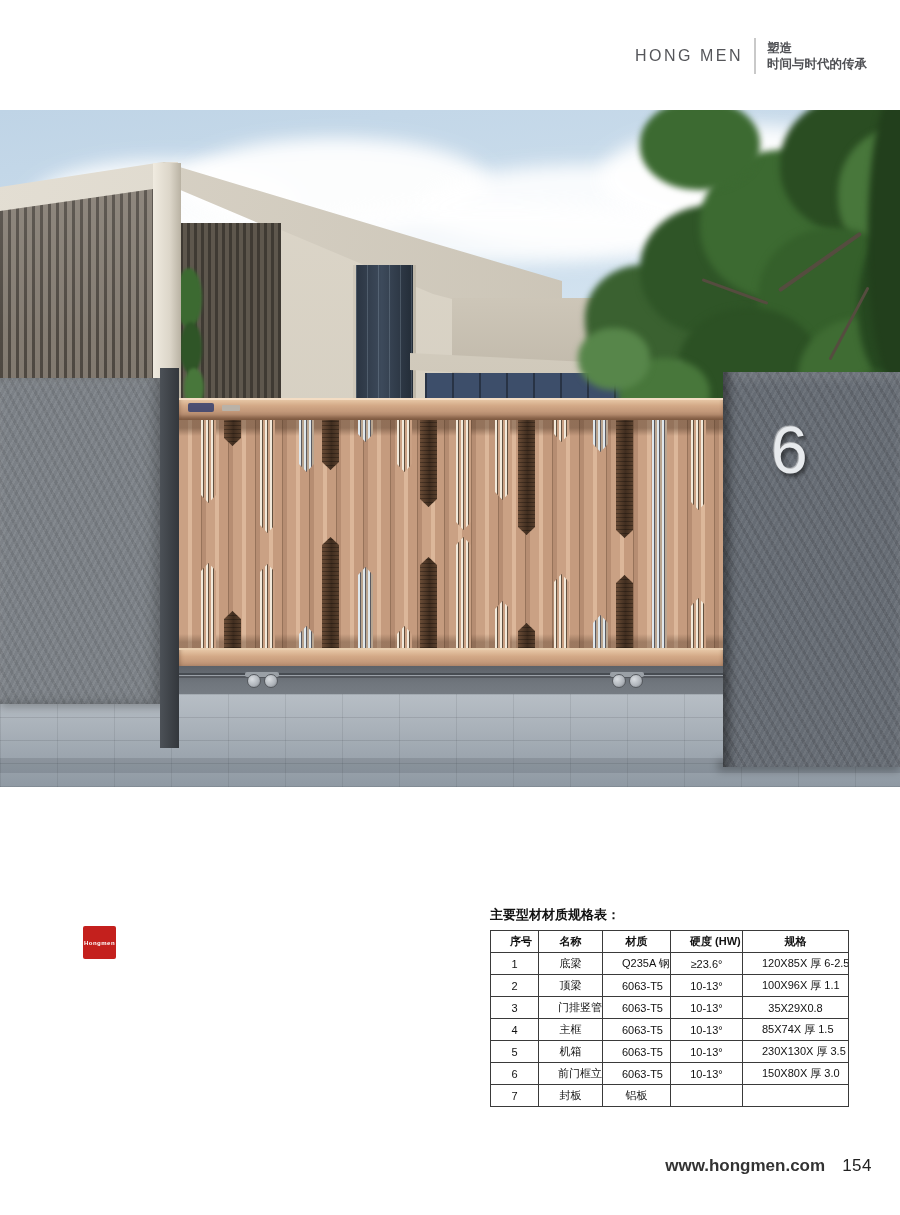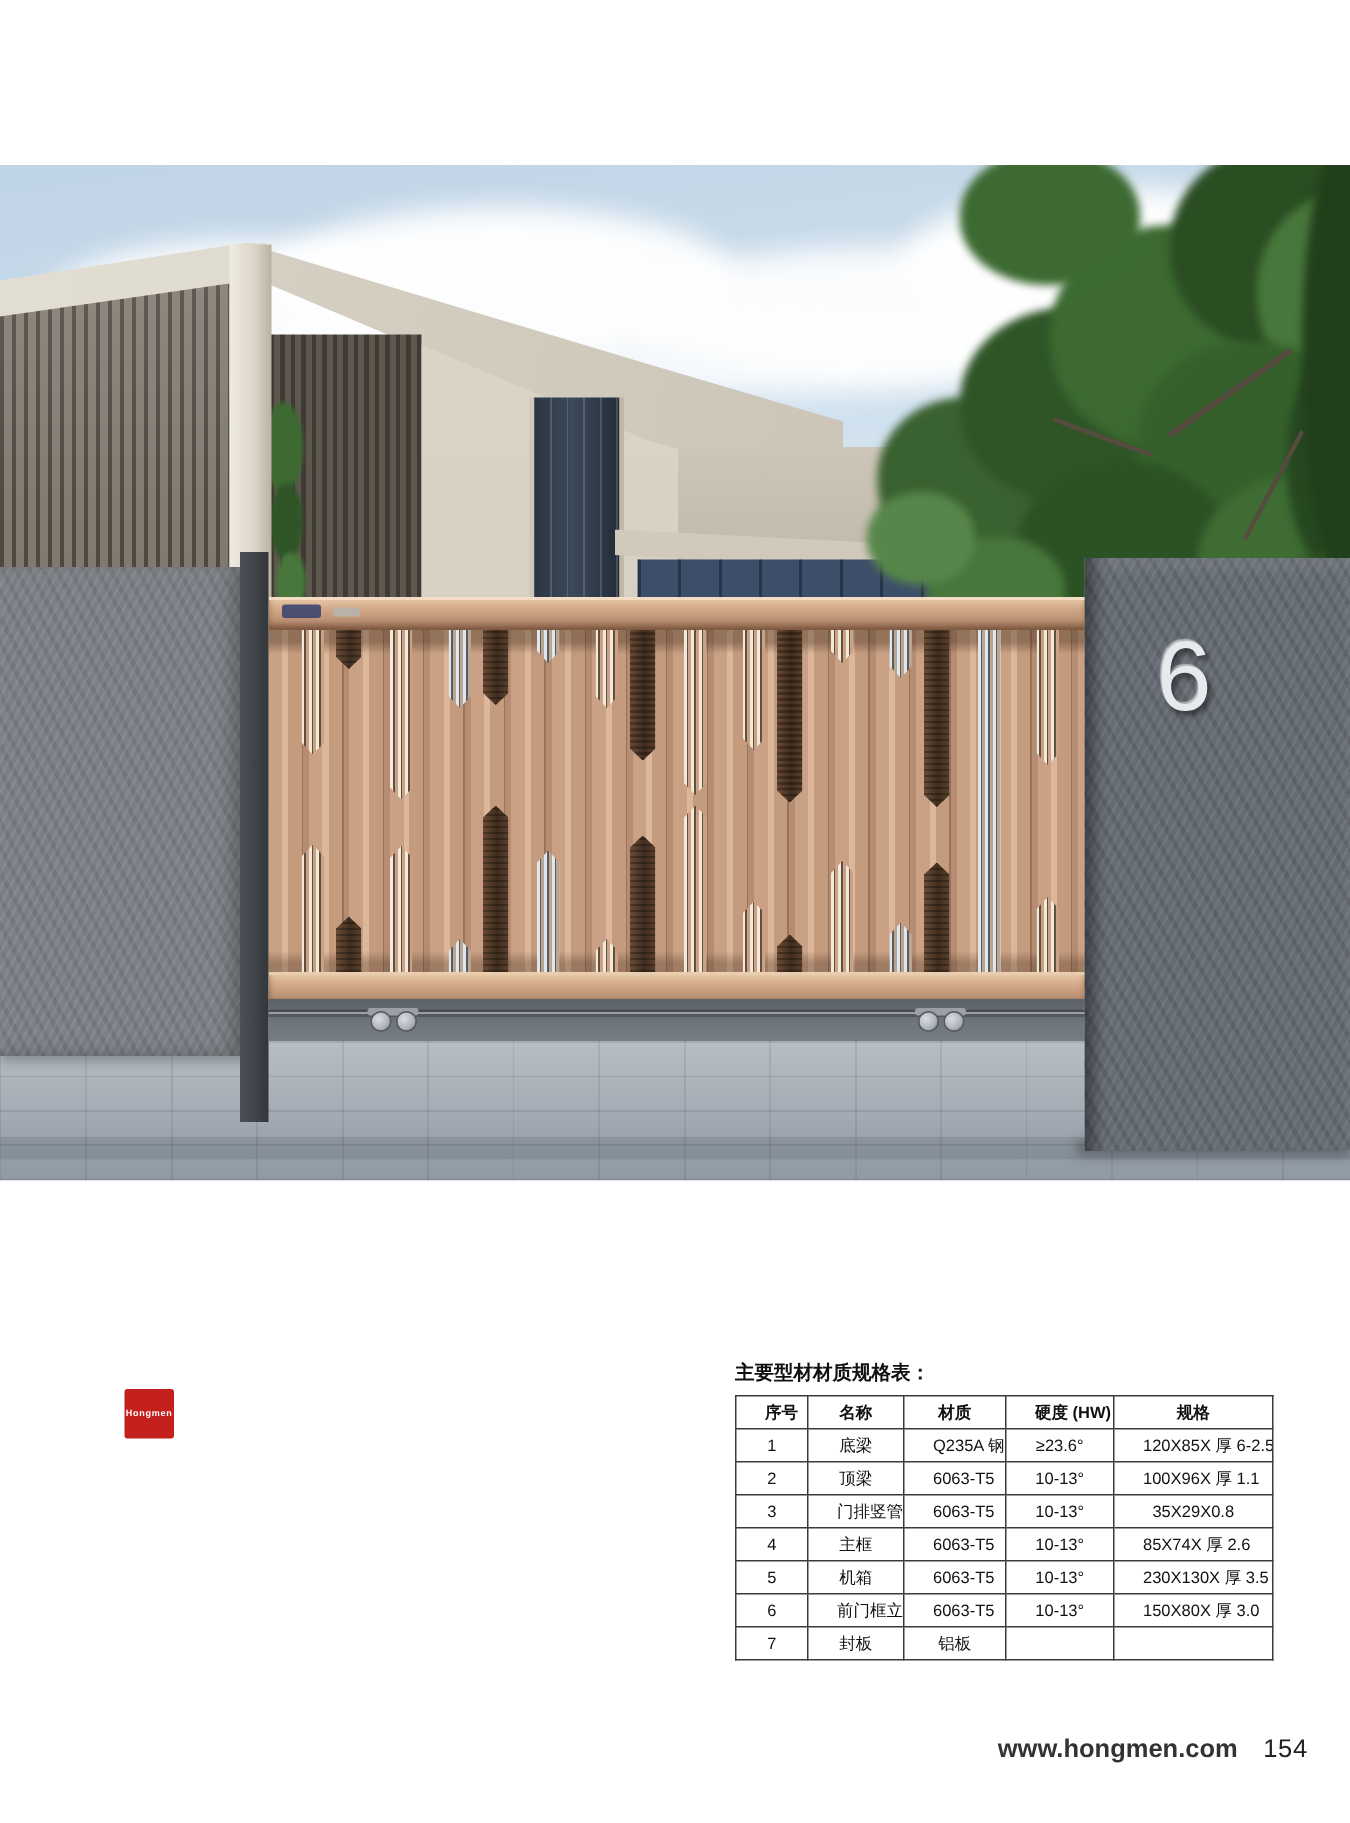--- a/index.html
+++ b/index.html
@@ -120,20 +120,28 @@
   
   .footer{position:absolute;top:1156px;right:28px;display:flex;align-items:baseline;gap:17px;}
   .site{font-size:17px;color:#333;font-weight:bold;}
   .pagenum{font-size:17px;color:#222;letter-spacing:.5px;}
 </style>
 </head>
 <body>
 
 <div class="page">
 
+  <header class="header">
+    <span class="brand">HONG MEN</span>
+    <span class="hdr-divider"></span>
+    <span class="tagline">
+      <div>塑造</div>
+      <div>时间与时代的传承</div>
+    </span>
+  </header>
 
   <figure class="photo" style="margin:0">
     <div id="clouds">
         <div class="cloud" style="left: 30px; top: 50px; width: 270px; height: 85px; opacity: 0.92;"></div>
         <div class="cloud" style="left: 180px; top: 28px; width: 310px; height: 95px; opacity: 0.95;"></div>
         <div class="cloud" style="left: 420px; top: 55px; width: 330px; height: 85px; opacity: 0.9;"></div>
         <div class="cloud" style="left: 600px; top: 15px; width: 290px; height: 105px; opacity: 0.95;"></div>
         <div class="cloud" style="left: 755px; top: 55px; width: 210px; height: 85px; opacity: 0.9;"></div>
         <div class="cloud" style="left: 295px; top: 92px; width: 410px; height: 62px; opacity: 0.8;"></div>
         <div class="cloud" style="left: 665px; top: 105px; width: 270px; height: 62px; opacity: 0.8;"></div>
@@ -282,21 +290,21 @@
             <td>门排竖管</td>
             <td>6063-T5</td>
             <td>10-13°</td>
             <td>35X29X0.8</td>
           </tr>
           <tr>
             <td>4</td>
             <td>主框</td>
             <td>6063-T5</td>
             <td>10-13°</td>
-            <td>85X74X 厚 2.6</td>
+            <td>85X74X 厚 1.5</td>
           </tr>
           <tr>
             <td>5</td>
             <td>机箱</td>
             <td>6063-T5</td>
             <td>10-13°</td>
             <td>230X130X 厚 3.5</td>
           </tr>
           <tr>
             <td>6</td>

